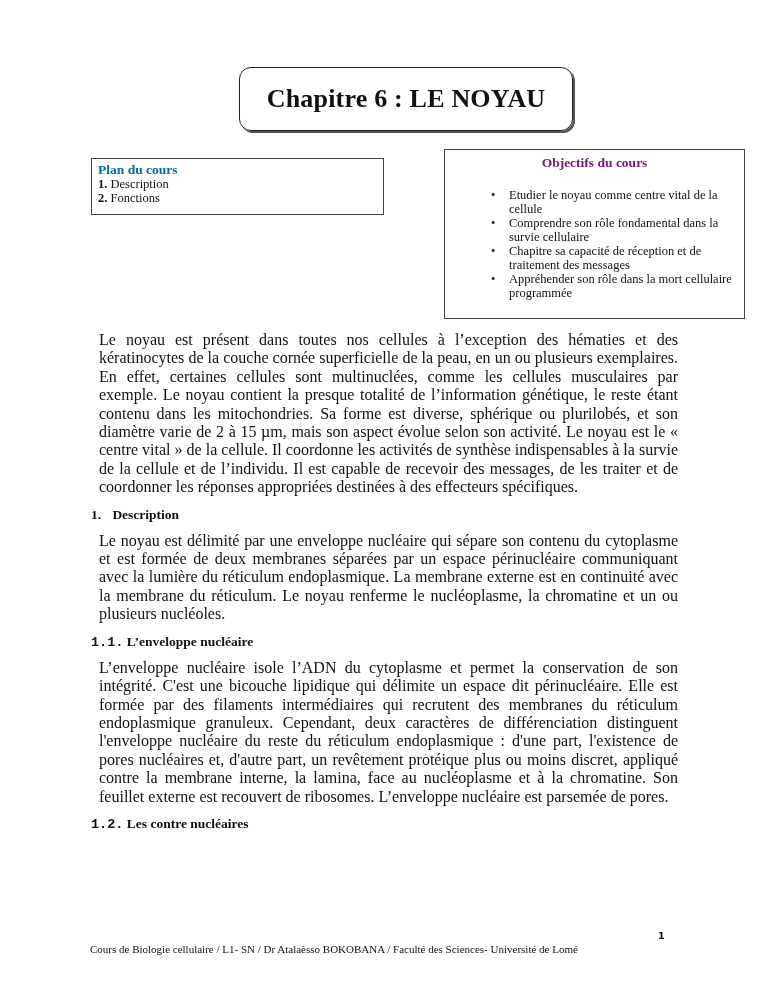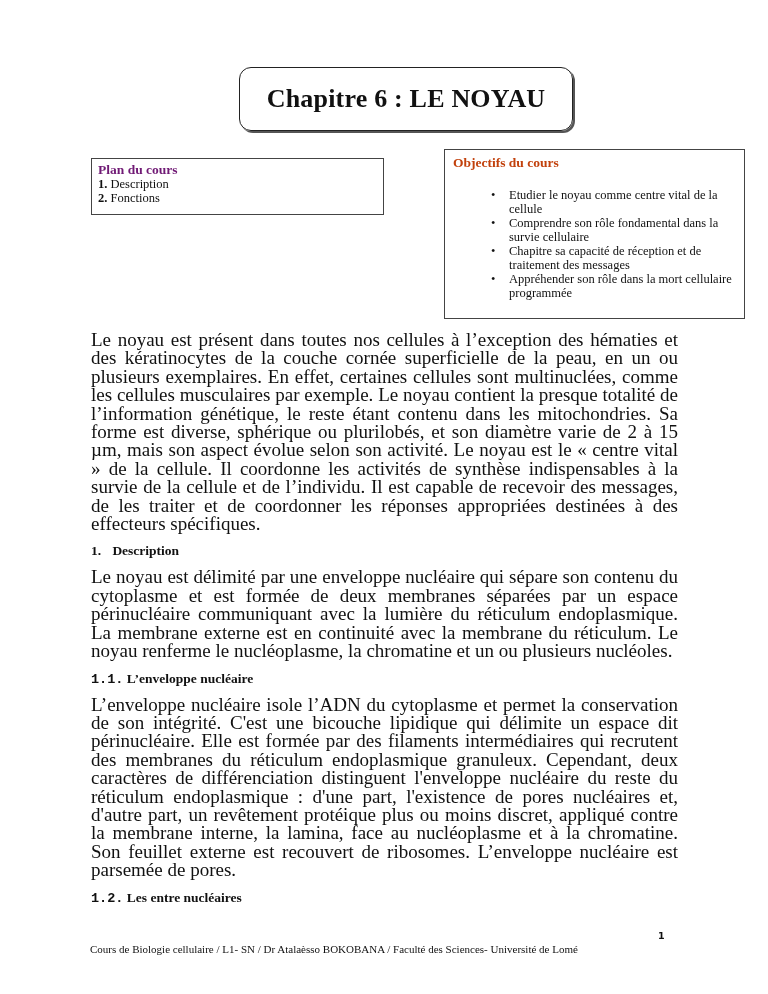--- a/index.html
+++ b/index.html
@@ -29,21 +29,21 @@
     font-size: 12.5px; line-height: 14px;
   }
   .obj-box ul { margin: 18px 0 0 0; padding-left: 38px; list-style: none; }
   .obj-box li { position: relative; padding-left: 18px; margin-bottom: 0; }
   .obj-box li .bullet { position: absolute; left: 0; top: 0; }
 
   .content { position: absolute; left: 91px; top: 331px; width: 587px; }
   .content h2 { margin: 0 0 9px 0; font-size: 13.5px; font-weight: bold; }
   .content h3 { margin: 0 0 9px 0; font-size: 13.5px; font-weight: bold; }
   .content p {
-    margin: 0 0 10px 0; font-size: 19px; line-height: 18.4px;
+    margin: 0 0 10px 8px; font-size: 16px; line-height: 18.4px;
     text-align: justify;
   }
   .content .num { display: inline-block; min-width: 18px; }
   .content .num2 { display: inline-block; min-width: 28px; font-family: Liberation Mono, monospace; }
 
   .page-num {
     position: absolute; left: 658px; top: 930px; font-family: "DejaVu Sans", sans-serif;
     font-size: 9.5px; font-weight: bold;
   }
   .footer {
@@ -52,33 +52,33 @@
   }
 </style>
 </head>
 <body>
 
 <div class="title-box">
   <h1>Chapitre 6 : LE NOYAU</h1>
 </div>
 
 <div class="plan-box">
-  <div class="red-title" style="color: #701a75;">Plan du cours</div>
+  <div class="red-title" style="color: #0369a1;">Plan du cours</div>
   <div class="item">
     <b>1.</b>
     <span>Description</span>
   </div>
   <div class="item">
     <b>2.</b>
     <span>Fonctions</span>
   </div>
 </div>
 
 <div class="obj-box">
-  <div class="red-title" style="color: #c2410c;">Objectifs du cours</div>
+  <div class="red-title" style="color: #701a75; text-align: center;">Objectifs du cours</div>
   <ul>
     <li>
       <span class="bullet">•</span>
       <span>Etudier le noyau comme centre vital de la cellule</span>
     </li>
     <li>
       <span class="bullet">•</span>
       <span>Comprendre son rôle fondamental dans la survie cellulaire</span>
     </li>
     <li>
@@ -102,18 +102,18 @@
   <p>Le noyau est délimité par une enveloppe nucléaire qui sépare son contenu du cytoplasme et est formée de deux membranes séparées par un espace périnucléaire communiquant avec la lumière du réticulum endoplasmique. La membrane externe est en continuité avec la membrane du réticulum. Le noyau renferme le nucléoplasme, la chromatine et un ou plusieurs nucléoles.</p>
 
   <h3>
     <span class="num2">1.1.</span>
     <span>L’enveloppe nucléaire</span>
   </h3>
   <p>L’enveloppe nucléaire isole l’ADN du cytoplasme et permet la conservation de son intégrité. C'est une bicouche lipidique qui délimite un espace dit périnucléaire. Elle est formée par des filaments intermédiaires qui recrutent des membranes du réticulum endoplasmique granuleux. Cependant, deux caractères de différenciation distinguent l'enveloppe nucléaire du reste du réticulum endoplasmique : d'une part, l'existence de pores nucléaires et, d'autre part, un revêtement protéique plus ou moins discret, appliqué contre la membrane interne, la lamina, face au nucléoplasme et à la chromatine. Son feuillet externe est recouvert de ribosomes. L’enveloppe nucléaire est parsemée de pores.</p>
 
   <h3>
     <span class="num2">1.2.</span>
-    <span>Les entre nucléaires</span>
+    <span>Les contre nucléaires</span>
   </h3>
 </div>
 
 <div class="page-num">1</div>
 <div class="footer">Cours de Biologie cellulaire / L1- SN / Dr Atalaèsso BOKOBANA / Faculté des Sciences- Université de Lomé</div>
 
 </body></html>

